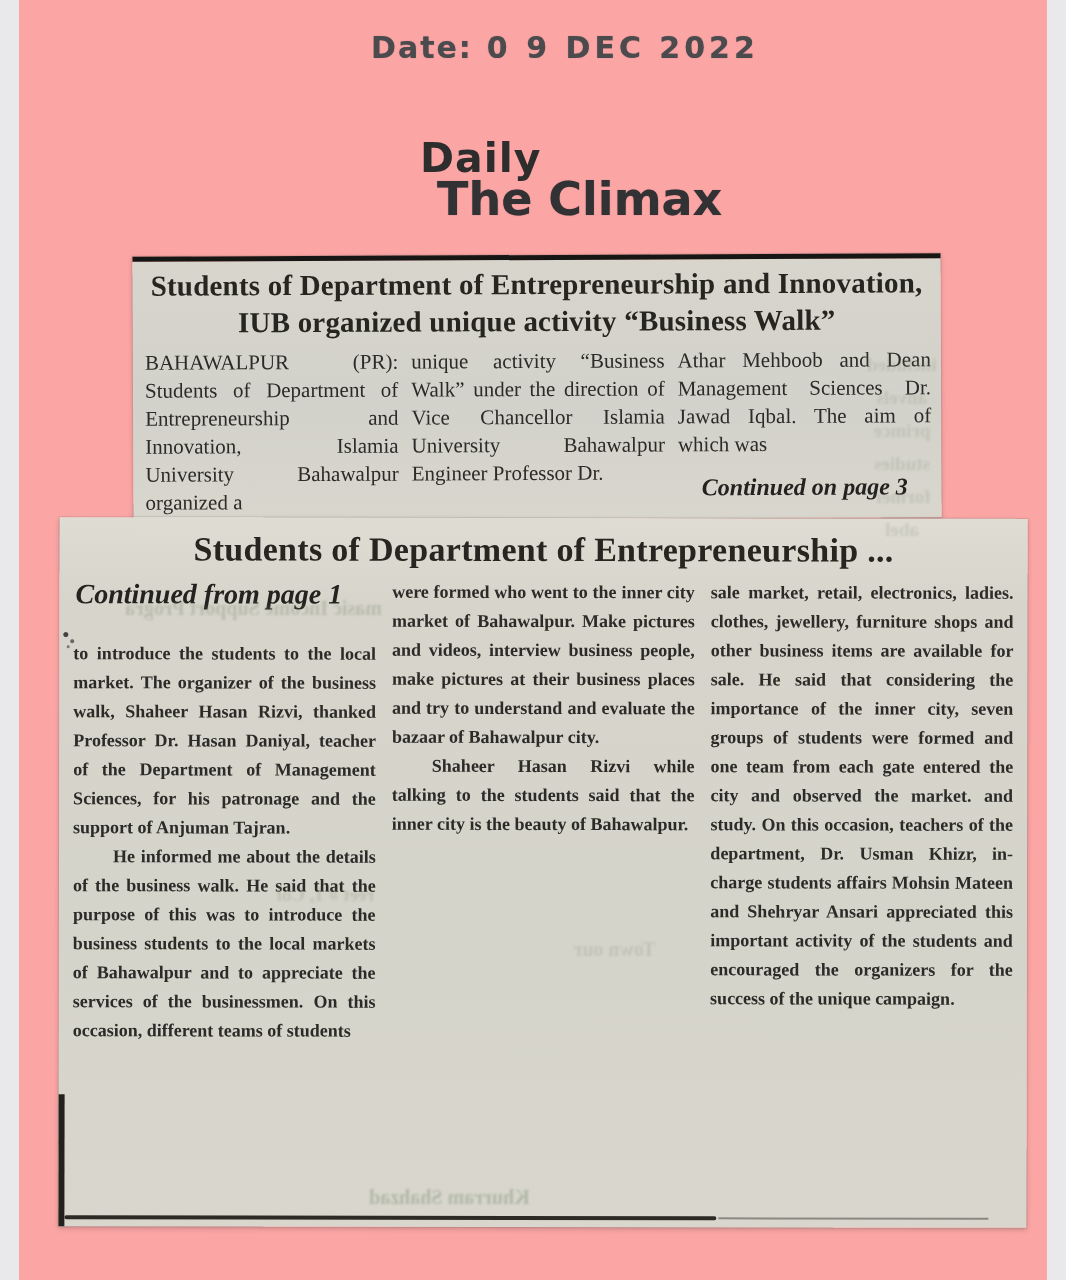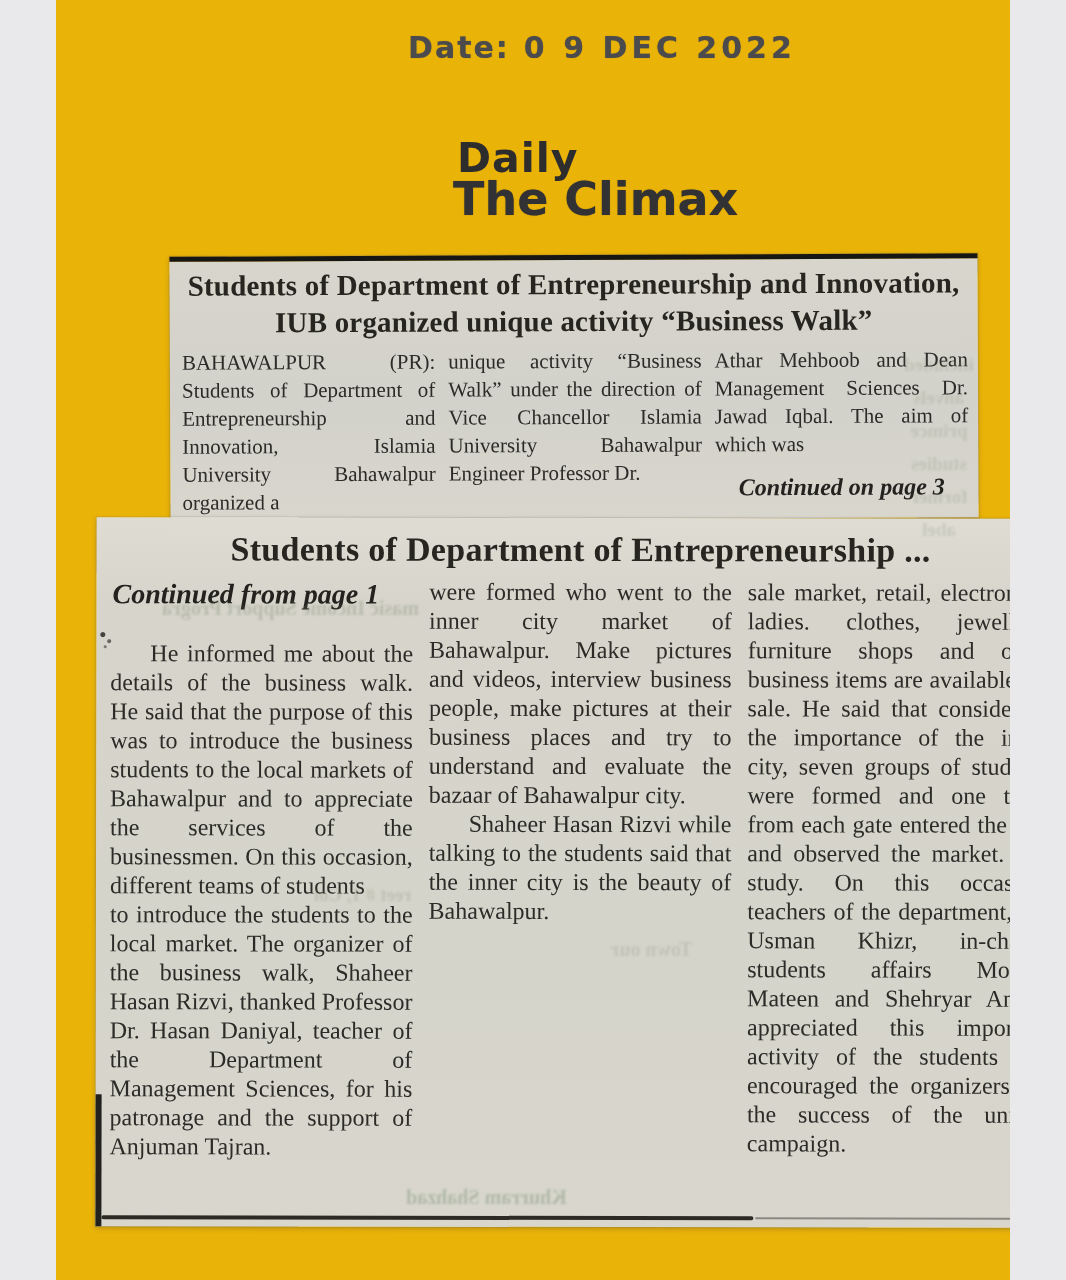--- a/index.html
+++ b/index.html
@@ -1,36 +1,36 @@
 <!DOCTYPE html>
 <html><head>
 <meta charset="utf-8">
 <style>
   html,body{margin:0;padding:0;background:#e9e9ec;}
   .page{
-    position:relative;width:954px;height:1280px;margin:0 auto;
-    background:#eab308;overflow:hidden;
+    position:relative;width:1028px;height:1280px;margin:0 auto;
+    background:#fca5a5;overflow:hidden;
     font-family:"Liberation Serif", serif;color:#2b2a28;
   }
   
   .stamp{
     position:absolute;left:352px;top:30px;
     font-family:"DejaVu Sans", sans-serif;font-weight:700;
     font-size:30px;letter-spacing:2px;color:#4b4b4e;
     text-shadow:0 0 1px rgba(70,70,75,.55);
     white-space:nowrap;
   }
   .stamp .stamp-value{margin-left:14px;letter-spacing:4px;}
   .masthead-daily{
     position:absolute;left:401px;top:134px;
     font-family:"DejaVu Sans", sans-serif;font-weight:700;
     font-size:41px;color:#2e2d2e;letter-spacing:1px;
   }
   .masthead-title{
-    position:absolute;left:397px;top:172px;
+    position:absolute;left:418px;top:172px;
     font-family:"DejaVu Sans", sans-serif;font-weight:700;
     font-size:46px;color:#323133;letter-spacing:0px;
     text-shadow:0 0 1px rgba(50,49,51,.5);
   }
   
   .clip{
     position:absolute;
     box-shadow:0 2px 5px rgba(60,60,55,.28), 0 0 0 1px rgba(120,118,108,.18);
   }
   .clip1{
@@ -53,21 +53,21 @@
   .clip2-headline{
     margin:12px 30px 0 30px;text-align:center;font-weight:700;
     font-size:34px;line-height:40px;color:#262520;letter-spacing:.3px;
   }
   .clip2-cols{display:flex;gap:16px;padding:8px 14px 0 14px;}
   .col{flex:1;min-width:0;}
   .news{
     margin:0;text-align:justify;color:#2c2b28;
   }
   .clip1 .news{font-size:21px;line-height:28px;}
-  .clip2 .news{font-size:24px;line-height:29px;}
+  .clip2 .news{font-size:18px;line-height:29px;font-weight:bold;}
   .news.indent{text-indent:40px;}
   .continued{
     font-weight:700;font-style:italic;color:#23221e;
   }
   .continued-on{
     display:block;margin-top:16px;text-align:center;font-size:24px;
   }
   .continued-from{
     font-size:28px;line-height:30px;margin:2px 0 30px 2px;
   }
@@ -132,22 +132,22 @@
         <span class="continued continued-on">Continued on page 3</span>
       </div>
     </div>
   </div>
 
   <div class="clip clip2">
     <div class="clip2-headline">Students of Department of Entrepreneurship ...</div>
     <div class="clip2-cols">
       <div class="col">
         <div class="continued continued-from">Continued from page 1</div>
+        <p class="news">to introduce the students to the local market. The organizer of the business walk, Shaheer Hasan Rizvi, thanked Professor Dr. Hasan Daniyal, teacher of the Department of Management Sciences, for his patronage and the support of Anjuman Tajran.</p>
         <p class="news indent">He informed me about the details of the business walk. He said that the purpose of this was to introduce the business students to the local markets of Bahawalpur and to appreciate the services of the businessmen. On this occasion, different teams of students</p>
-        <p class="news">to introduce the students to the local market. The organizer of the business walk, Shaheer Hasan Rizvi, thanked Professor Dr. Hasan Daniyal, teacher of the Department of Management Sciences, for his patronage and the support of Anjuman Tajran.</p>
       </div>
       <div class="col">
         <p class="news">were formed who went to the inner city market of Bahawalpur. Make pictures and videos, interview business people, make pictures at their business places and try to understand and evaluate the bazaar of Bahawalpur city.</p>
         <p class="news indent">Shaheer Hasan Rizvi while talking to the students said that the inner city is the beauty of Bahawalpur.</p>
       </div>
       <div class="col">
         <p class="news">sale market, retail, electronics, ladies. clothes, jewellery, furniture shops and other business items are available for sale. He said that considering the importance of the inner city, seven groups of students were formed and one team from each gate entered the city and observed the market. and study. On this occasion, teachers of the department, Dr. Usman Khizr, in-charge students affairs Mohsin Mateen and Shehryar Ansari appreciated this important activity of the students and encouraged the organizers for the success of the unique campaign.</p>
       </div>
     </div>
     <div class="clip2-bottom-rule"></div>

